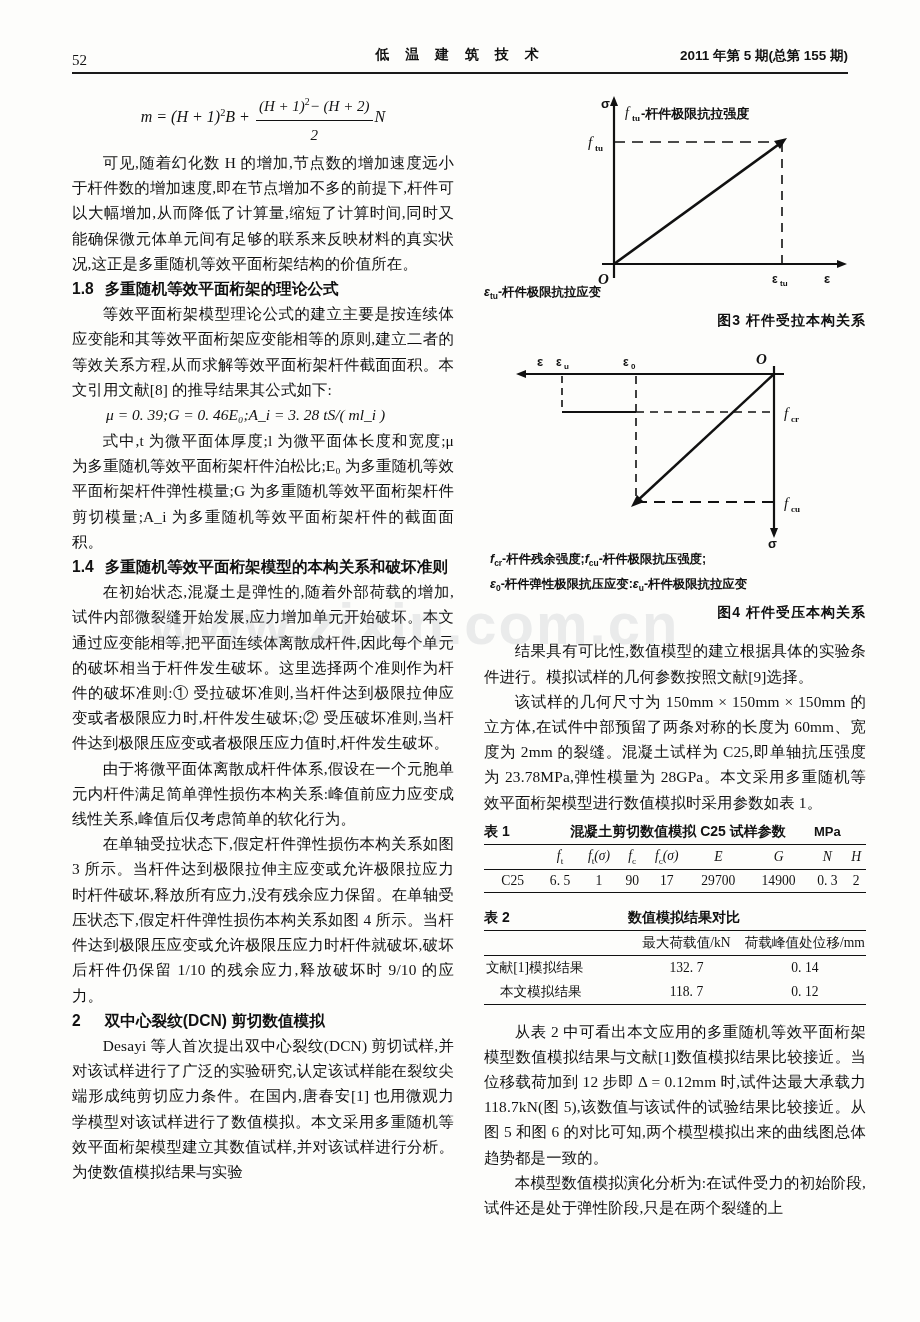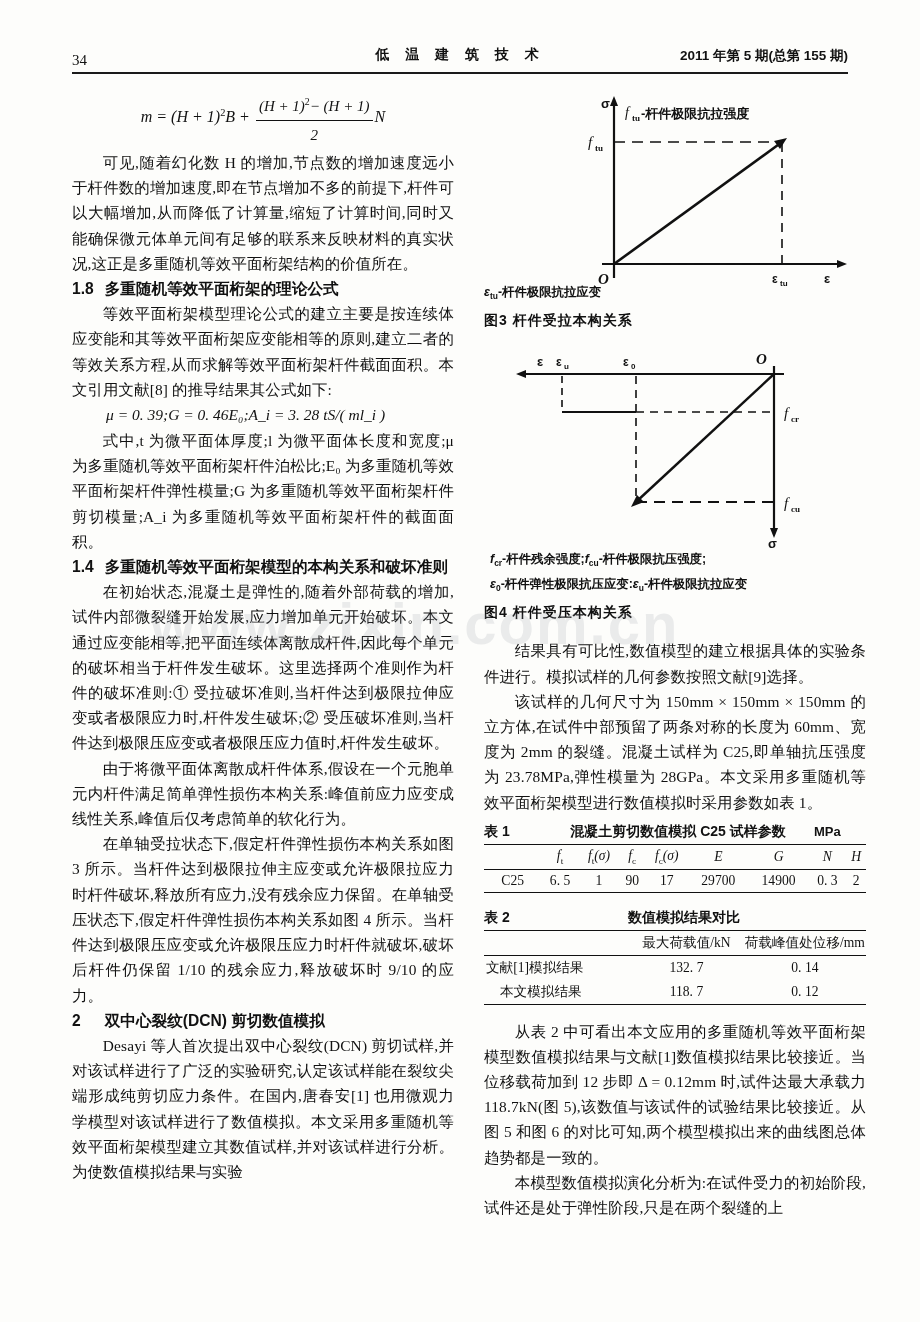--- a/index.html
+++ b/index.html
@@ -141,21 +141,21 @@
   .math-inline {
     font-family: "Liberation Serif", serif;
     font-style: italic;
     font-size: 15.5px;
     line-height: 26px;
     padding-left: 34px;
   }
   
   .figure { position: relative; width: 382px; }
   .figcap {
-    text-align: left;
+    text-align: right;
     font-family: "Liberation Sans", sans-serif;
     font-weight: bold;
     font-size: 14px;
     margin-top: 6px;
     letter-spacing: 1px;
   }
   .figlegend {
     font-family: "Liberation Sans", sans-serif;
     font-weight: bold;
     font-size: 12.4px;
@@ -200,32 +200,32 @@
   table.data td.lbl { text-align: left; padding-left: 2px; }
 </style>
 </head>
 <body>
 
 <div class="page">
 
   <div class="watermark">www.zixin.com.cn</div>
 
   <div class="header">
-    <span class="folio">34</span>
+    <span class="folio">52</span>
     <span class="journal">低 温 建 筑 技 术</span>
     <span class="issue">2011 年第 5 期(总第 155 期)</span>
     <div class="rule"></div>
   </div>
 
   <div class="col col-left">
 
     <div class="math">
       <span>m = (H + 1)</span><sup class="sm">2</sup><span>B +</span>
       <span class="frac">
-        <span class="top"><span>(H + 1)</span><sup class="sm">2</sup><span>− (H + 1)</span></span>
+        <span class="top"><span>(H + 1)</span><sup class="sm">2</sup><span>− (H + 2)</span></span>
         <span class="bot">2</span>
       </span><span>N</span>
     </div>
 
     <p class="body">可见,随着幻化数 H 的增加,节点数的增加速度远小于杆件数的增加速度,即在节点增加不多的前提下,杆件可以大幅增加,从而降低了计算量,缩短了计算时间,同时又能确保微元体单元间有足够的联系来反映材料的真实状况,这正是多重随机等效平面桁架结构的价值所在。</p>
 
     <h3 class="head">
       <span class="num">1.8</span><span>多重随机等效平面桁架的理论公式</span>
     </h3>
 

